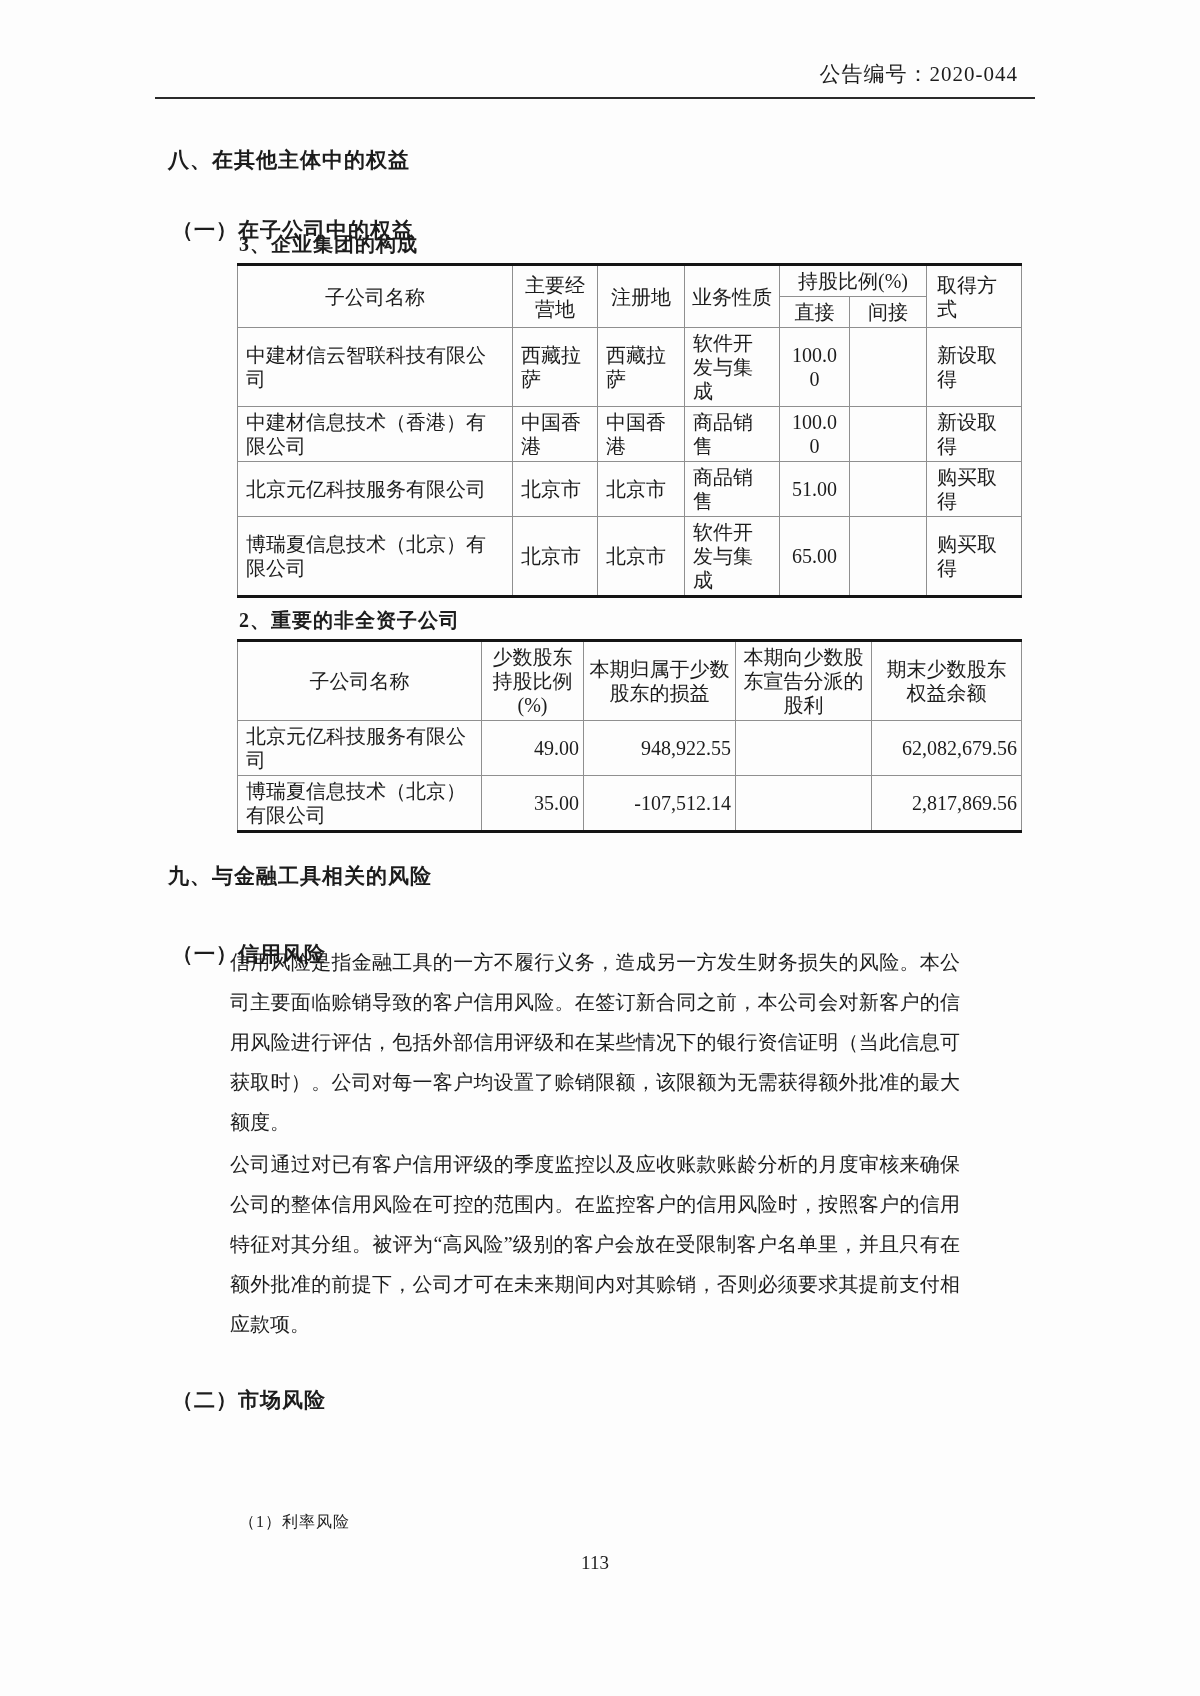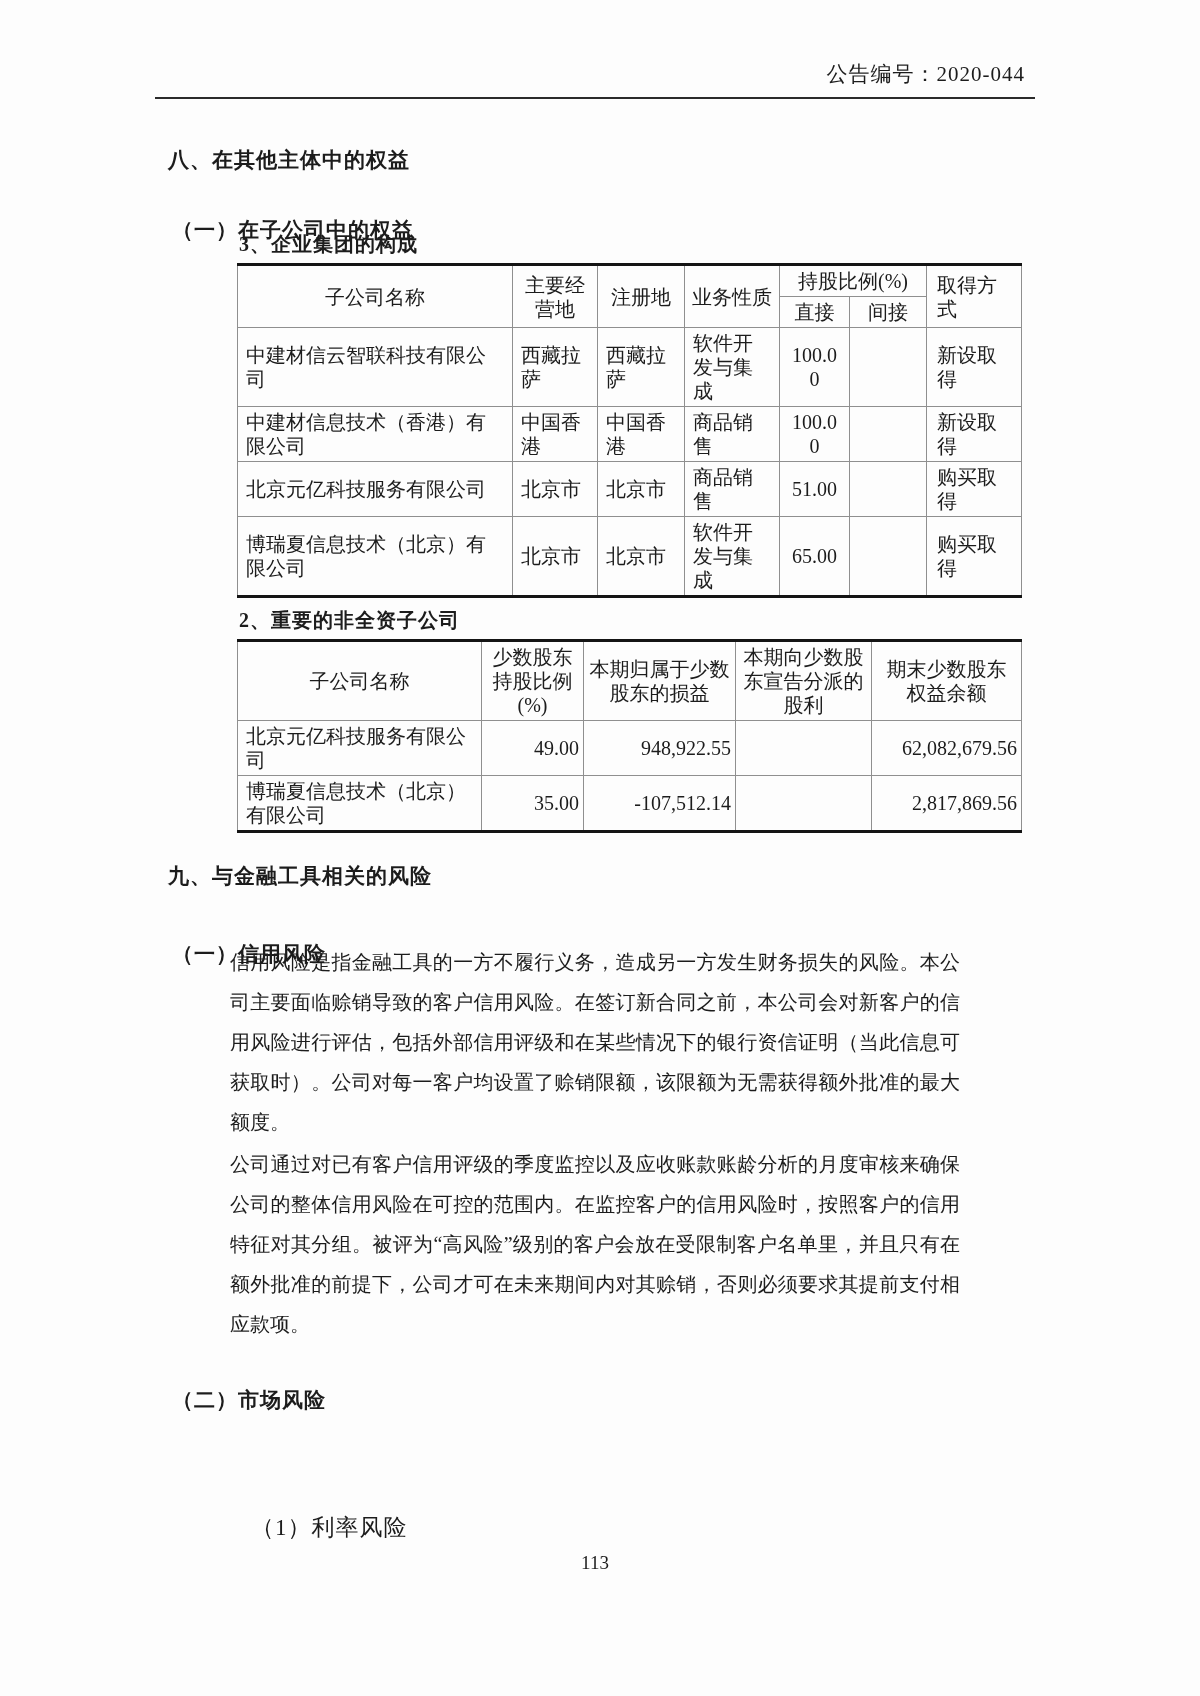--- a/index.html
+++ b/index.html
@@ -6,21 +6,21 @@
   .page {
     position:relative;
     width:1200px; height:1696px;
     margin:0 auto;
     background:#fdfdfd;
     font-family:"Liberation Serif","DejaVu Serif",serif;
     color:#1c1c1c;
     overflow:hidden;
   }
   .doc-number {
-    position:absolute; top:60px; left:160px; width:865px;
+    position:absolute; top:60px; left:153px; width:865px;
     text-align:right; font-size:21px; padding-right:15px;
     letter-spacing:1px;
   }
   .header-rule {
     position:absolute; top:97px; left:155px; width:880px;
     border-top:2px solid #2b2b2b; height:0;
   }
   .h-major { position:absolute; font-weight:bold; font-size:21px; letter-spacing:1px; }
   #h8   { top:146px; left:168px; }
   #h8s  { top:192px; left:172px;margin-top:24px; }
@@ -61,21 +61,21 @@
 
   .para {
     position:absolute; left:230px; width:730px;
     font-size:20px; line-height:40px;
     text-align:justify; text-justify:inter-ideograph;
     word-break:break-all;
   }
   #p1 { top:942px; }
   #p2 { top:1144px; }
   #p3 { top:1428px; }
-  .sub-heading { position:absolute; font-size:23px; letter-spacing:1px;margin-left:12px; }
+  .sub-heading { position:absolute; font-size:16px; letter-spacing:1px; }
   #hint { top:1512px; left:239px; }
   .page-number {
     position:absolute; top:1552px; left:155px; width:880px;
     text-align:center; font-size:19px;
   }
 </style>
 </head>
 <body>
 
 <div class="page">

